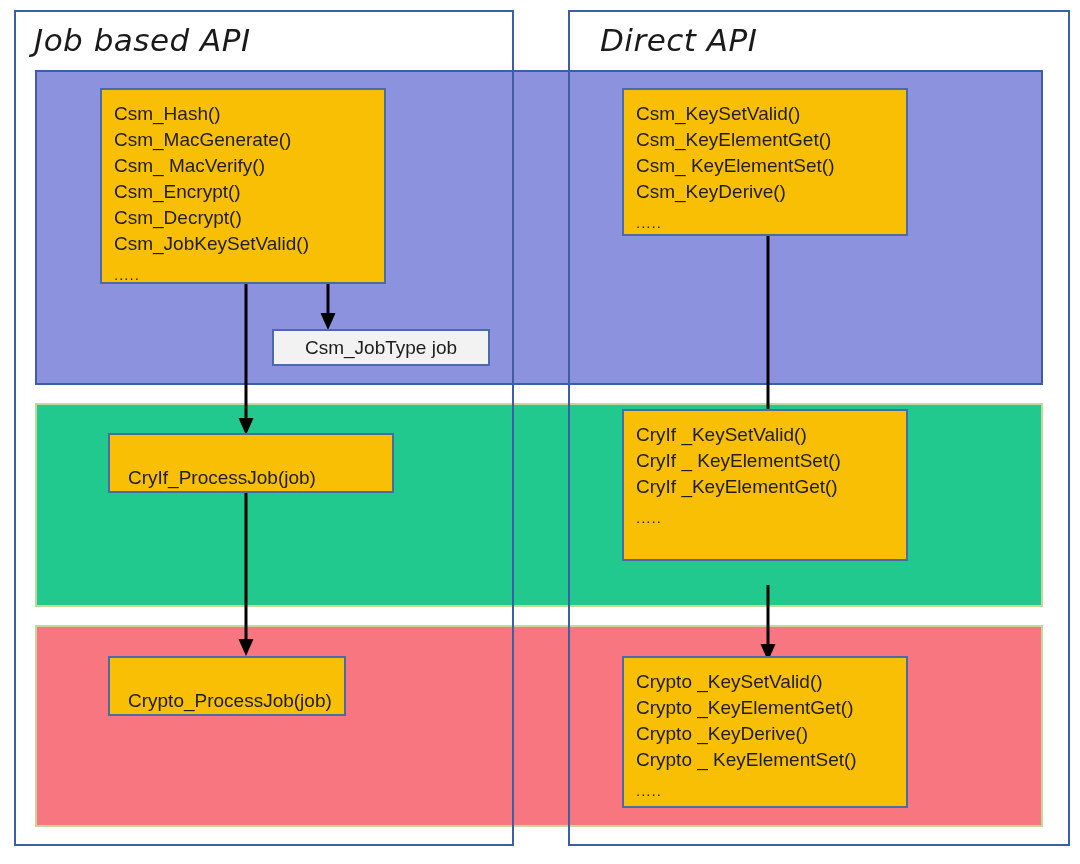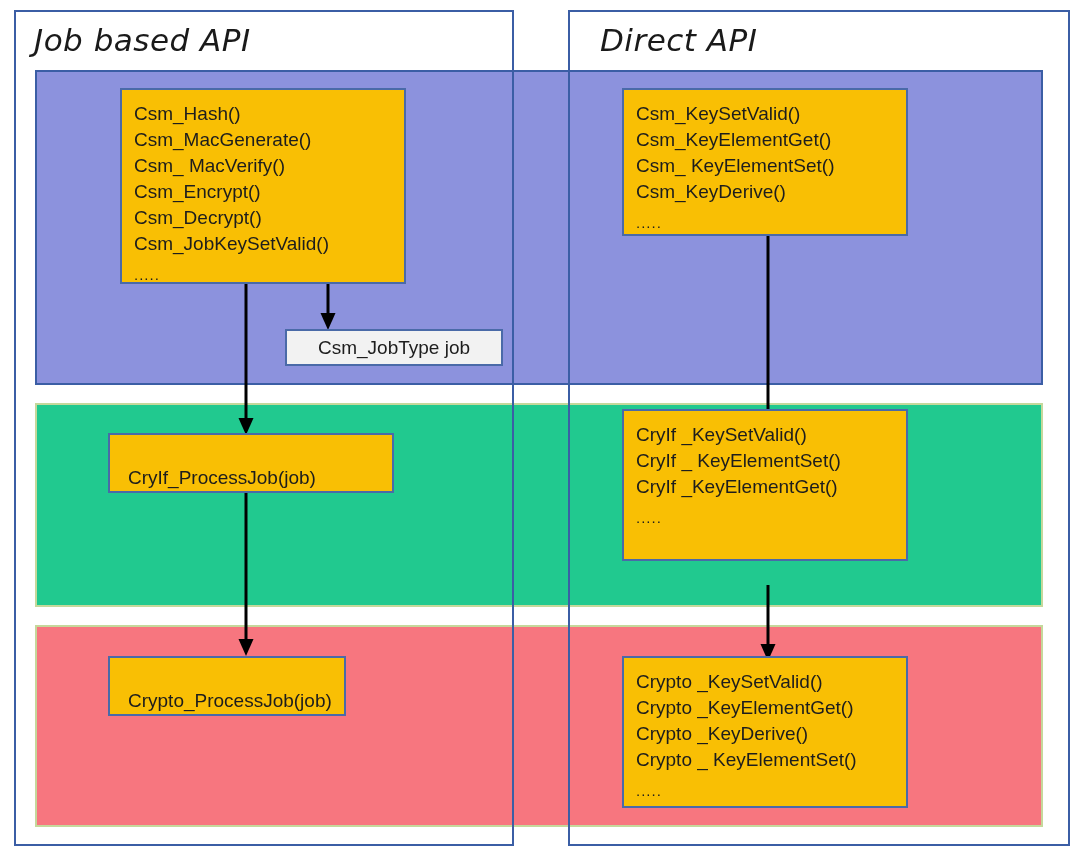--- a/index.html
+++ b/index.html
@@ -92,21 +92,20 @@
     border: 2px solid #4a6aa8;
     box-sizing: border-box;
     display: flex;
     align-items: center;
     justify-content: center;
     z-index: 4;
     font-family: "Liberation Sans", sans-serif;
     font-size: 19px;
     color: #1d1d1d;
     white-space: nowrap;
-    margin-left: 13px;
   }
 
   
   .connector {
     position: absolute;
     z-index: 3;
   }
   .connector svg { display: block; }
 </style>
 </head>
@@ -156,21 +155,21 @@
     </svg>
   </div>
 
   <div class="connector" style="left:757px; top:585px; width:22px; height:76px;">
     <svg width="22" height="76" viewBox="0 0 22 76">
       <line x1="11" y1="0" x2="11" y2="64" stroke="#000000" stroke-width="3"></line>
       <polygon points="11,76 3.5,59 18.5,59" fill="#000000"></polygon>
     </svg>
   </div>
 
-  <div class="api-box" style="left:100px; top:88px; width:286px; height:196px;margin-left:20px;">
+  <div class="api-box" style="left:100px; top:88px; width:286px; height:196px;">
     <div class="line">Csm_Hash()</div>
     <div class="line">Csm_MacGenerate()</div>
     <div class="line">Csm_ MacVerify()</div>
     <div class="line">Csm_Encrypt()</div>
     <div class="line">Csm_Decrypt()</div>
     <div class="line">Csm_JobKeySetValid()</div>
     <div class="line ellipsis">.....</div>
   </div>
 
   <div class="data-box" style="left:272px; top:329px; width:218px; height:37px;">Csm_JobType job</div>

